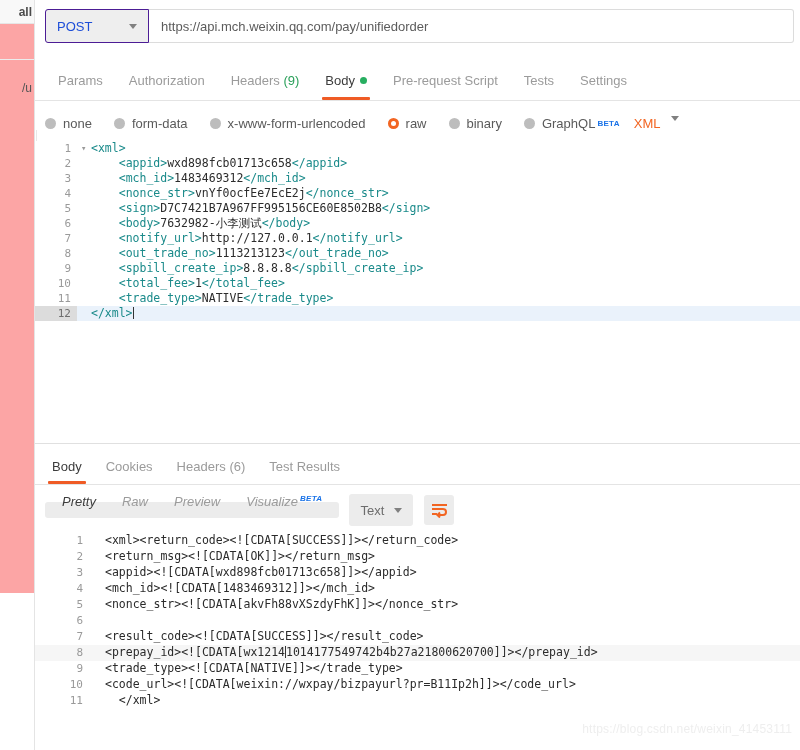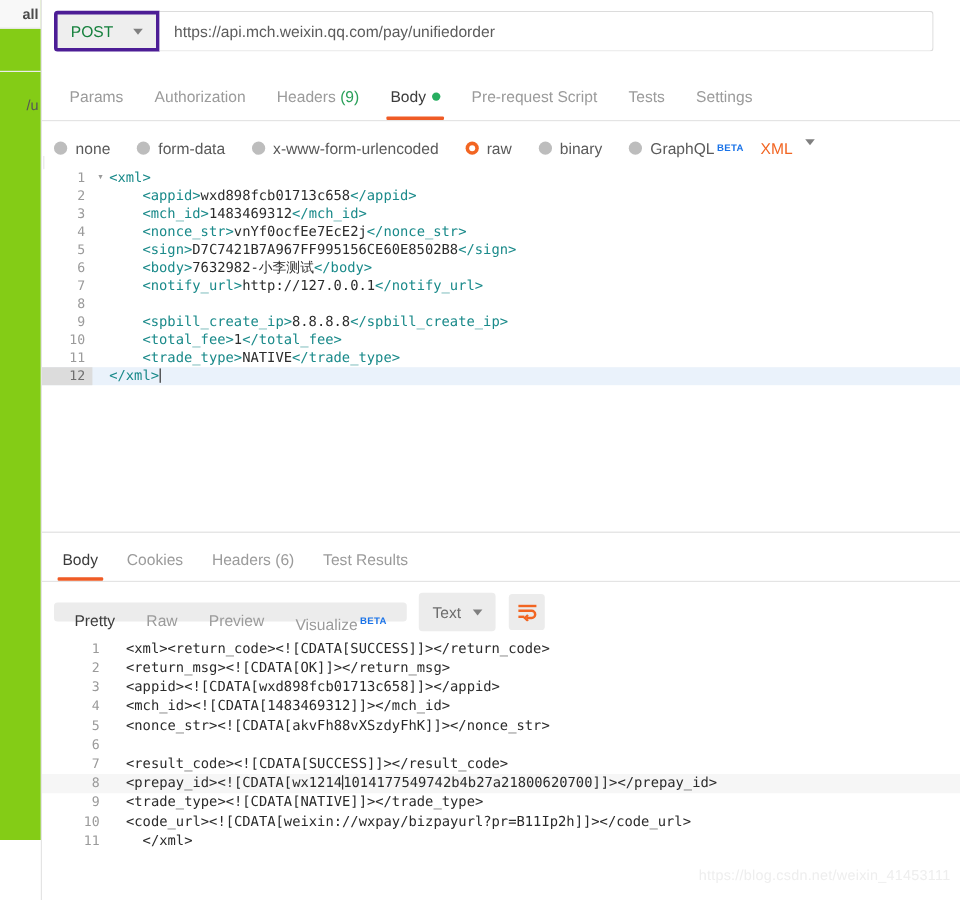--- a/index.html
+++ b/index.html
@@ -6,36 +6,36 @@
   body{
     width:800px;height:750px;overflow:hidden;
     background:#ffffff;
     font-family:"Liberation Sans", sans-serif;
     font-size:13px;color:#3c3c3c;
     -webkit-font-smoothing:antialiased;
   }
   .app{position:relative;width:800px;height:750px;background:#fff;}
 
   
-  .left-strip{position:absolute;left:0;top:0;width:34px;height:700px;background:#84cc16;}
+  .left-strip{position:absolute;left:0;top:0;width:34px;height:593px;background:#fca5a5;}
   .ls-cell{position:absolute;left:0;width:34px;box-sizing:border-box;
            border-bottom:1px solid #e6e6e6;color:#555;font-size:12px;
            display:flex;align-items:center;justify-content:flex-end;
            padding-right:2px;overflow:hidden;white-space:nowrap;}
   .ls-a{top:0;height:24px;background:#f8f8f8;font-weight:600;color:#4b4b4b;}
   .ls-b{top:24px;height:36px;border-bottom:1px solid #ececec;}
   .ls-c{top:60px;height:55px;border-bottom:none;}
   .left-divider{position:absolute;left:34px;top:0;width:1px;height:750px;background:#e4e4e4;}
   .ls-box{position:absolute;left:36px;top:130px;width:8px;height:300px;border-left:1px solid #e8e8e8;}
 
   
   .url-row{position:absolute;left:45px;top:9px;height:34px;display:flex;align-items:stretch;}
-  .method-box{width:88px;background:#eeeeee;border:3px solid #4c1d95;border-radius:3px 0 0 3px;
+  .method-box{width:104px;background:#eeeeee;border:1px solid #4c1d95;border-radius:3px 0 0 3px;
               display:flex;align-items:center;justify-content:space-between;padding:0 11px;
-              box-sizing:border-box;font-size:13px;color:#15803d;cursor:pointer;}
+              box-sizing:border-box;font-size:13px;color:#1d4ed8;cursor:pointer;}
   .caret{width:0;height:0;border-left:4px solid transparent;border-right:4px solid transparent;
          border-top:5px solid #808080;}
   .url-box{width:645px;background:#fff;border:1px solid #dcdcdc;border-left:none;border-radius:0 3px 3px 0;
            display:flex;align-items:center;padding:0 12px;box-sizing:border-box;
            font-size:13px;color:#5c5c5c;}
 
   
   .req-tabs{position:absolute;left:35px;top:62px;width:765px;height:39px;
             border-bottom:1px solid #e4e4e4;display:flex;align-items:flex-start;padding-left:10px;box-sizing:border-box;}
   .tab{position:relative;height:38px;line-height:38px;padding:0 13px;font-size:13px;color:#9b9b9b;cursor:pointer;white-space:nowrap;}
@@ -71,21 +71,21 @@
   
   .resp-sep{position:absolute;left:35px;top:443px;width:765px;height:1px;background:#e0e0e0;}
   .resp-tabs{position:absolute;left:35px;top:449px;width:765px;height:36px;
              border-bottom:1px solid #e4e4e4;display:flex;align-items:flex-start;padding-left:5px;box-sizing:border-box;}
   .rtab{position:relative;height:35px;line-height:35px;padding:0 12px;font-size:13px;color:#9b9b9b;cursor:pointer;white-space:nowrap;}
   .rtab.active{color:#3c3c3c;}
   .rtab.active::after{content:"";position:absolute;left:8px;right:8px;bottom:0;height:3px;background:#ef5b25;border-radius:1px;}
 
   
   .resp-bar{position:absolute;left:45px;top:494px;height:32px;display:flex;align-items:center;}
-  .seg{background:#ececec;border-radius:3px;height:16px;display:flex;align-items:flex-start;padding:0 4px;}
+  .seg{background:#ececec;border-radius:3px;height:16px;display:flex;align-items:flex-end;padding:0 4px;font-style:italic;}
   .seg .s{padding:0 13px;line-height:32px;font-size:13px;color:#9b9b9b;cursor:pointer;white-space:nowrap;}
   .seg .s.active{color:#3c3c3c;}
   .pill{background:#ececec;border-radius:3px;height:32px;display:flex;align-items:center;
         padding:0 11px;margin-left:10px;font-size:13px;color:#6d6d6d;cursor:pointer;}
   .pill .caret{margin-left:10px;}
   .wrapbtn{background:#ececec;border-radius:3px;width:30px;height:30px;margin-left:11px;
            display:flex;align-items:center;justify-content:center;cursor:pointer;}
 
   
   .resp-code{position:absolute;left:35px;top:533px;width:765px;height:185px;overflow:hidden;}
@@ -164,21 +164,21 @@
 
   <div class="editor">
     <div class="code" id="req-code">
         <div class="crow"><span class="gut">1</span><span class="fold">▾</span><span class="src"><span class="tg">&lt;xml&gt;</span></span></div>
         <div class="crow"><span class="gut">2</span><span class="src">    <span class="tg">&lt;appid&gt;</span><span class="tx">wxd898fcb01713c658</span><span class="tg">&lt;/appid&gt;</span></span></div>
         <div class="crow"><span class="gut">3</span><span class="src">    <span class="tg">&lt;mch_id&gt;</span><span class="tx">1483469312</span><span class="tg">&lt;/mch_id&gt;</span></span></div>
         <div class="crow"><span class="gut">4</span><span class="src">    <span class="tg">&lt;nonce_str&gt;</span><span class="tx">vnYf0ocfEe7EcE2j</span><span class="tg">&lt;/nonce_str&gt;</span></span></div>
         <div class="crow"><span class="gut">5</span><span class="src">    <span class="tg">&lt;sign&gt;</span><span class="tx">D7C7421B7A967FF995156CE60E8502B8</span><span class="tg">&lt;/sign&gt;</span></span></div>
         <div class="crow"><span class="gut">6</span><span class="src">    <span class="tg">&lt;body&gt;</span><span class="tx">7632982-小李测试</span><span class="tg">&lt;/body&gt;</span></span></div>
         <div class="crow"><span class="gut">7</span><span class="src">    <span class="tg">&lt;notify_url&gt;</span><span class="tx">http://127.0.0.1</span><span class="tg">&lt;/notify_url&gt;</span></span></div>
-        <div class="crow"><span class="gut">8</span></div>
+        <div class="crow"><span class="gut">8</span><span class="src">    <span class="tg">&lt;out_trade_no&gt;</span><span class="tx">1113213123</span><span class="tg">&lt;/out_trade_no&gt;</span></span></div>
         <div class="crow"><span class="gut">9</span><span class="src">    <span class="tg">&lt;spbill_create_ip&gt;</span><span class="tx">8.8.8.8</span><span class="tg">&lt;/spbill_create_ip&gt;</span></span></div>
         <div class="crow"><span class="gut">10</span><span class="src">    <span class="tg">&lt;total_fee&gt;</span><span class="tx">1</span><span class="tg">&lt;/total_fee&gt;</span></span></div>
         <div class="crow"><span class="gut">11</span><span class="src">    <span class="tg">&lt;trade_type&gt;</span><span class="tx">NATIVE</span><span class="tg">&lt;/trade_type&gt;</span></span></div>
         <div class="crow sel"><span class="gut">12</span><span class="src"><span class="tg">&lt;/xml&gt;</span><span class="caret-bar"></span></span></div>
       </div>
   </div>
 
   <div class="resp-sep"></div>
   <div class="resp-tabs" id="resp-tabs">
       <div class="rtab active"><span>Body</span></div>

